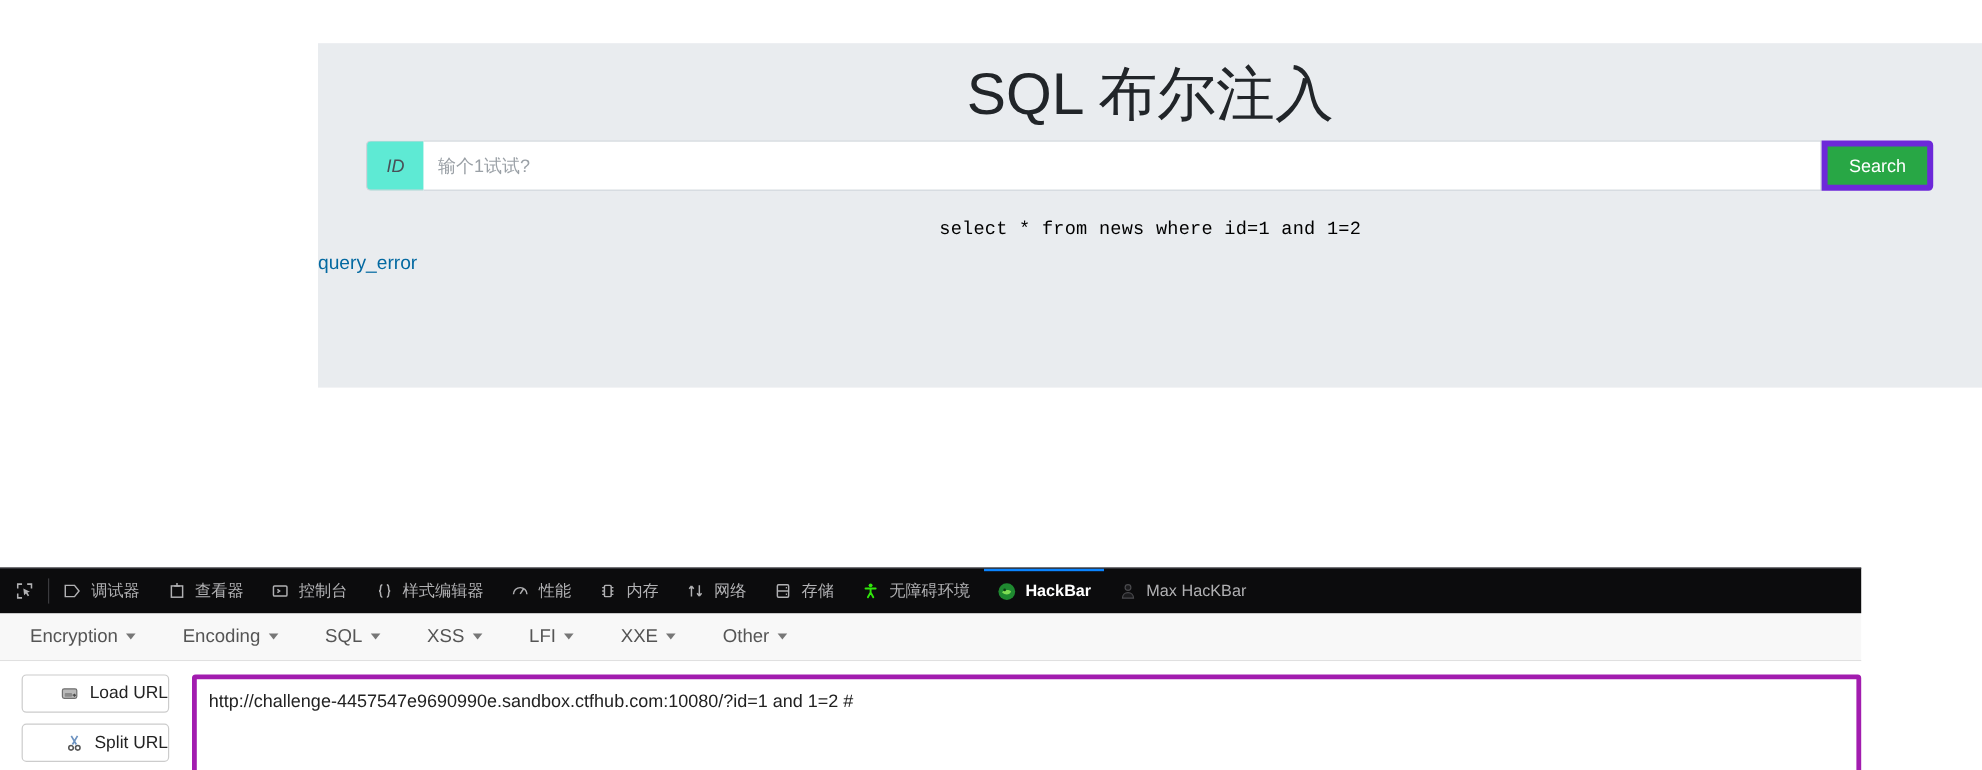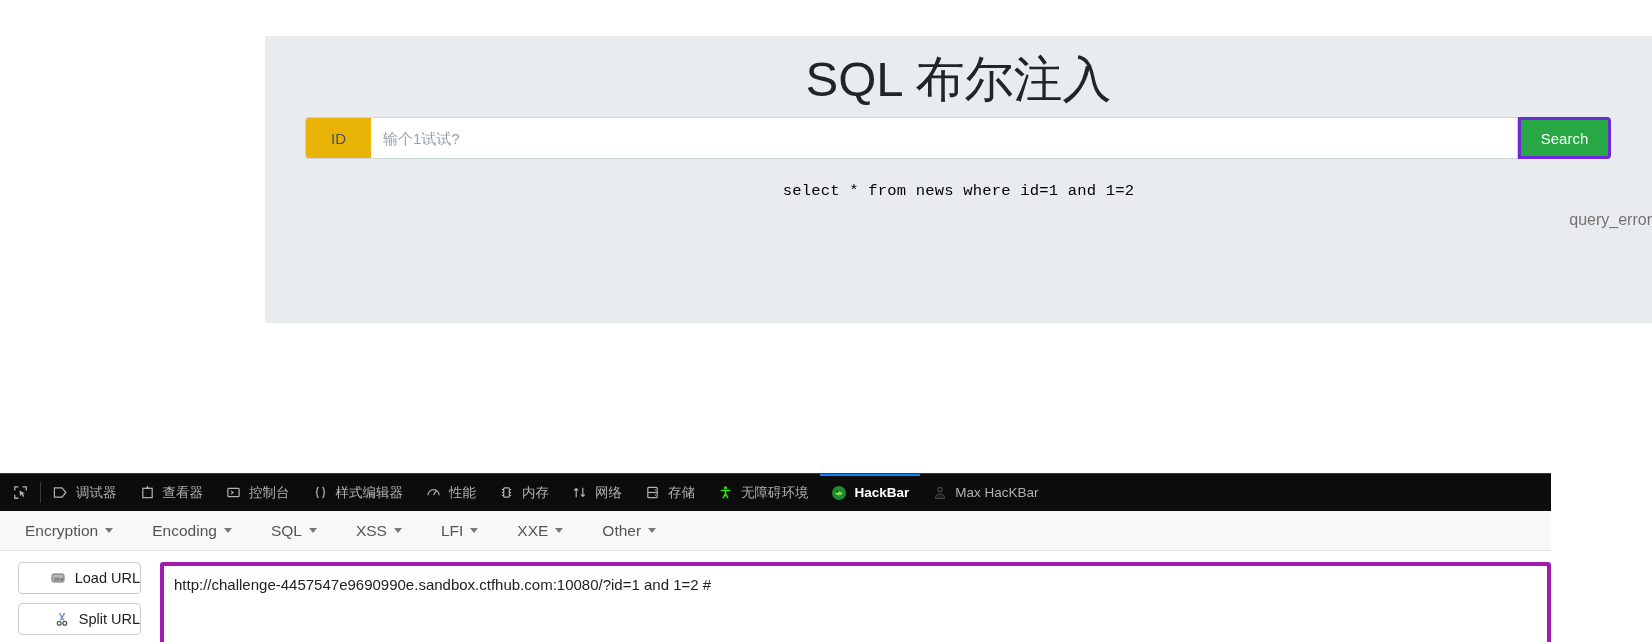--- a/index.html
+++ b/index.html
@@ -31,65 +31,66 @@
     letter-spacing: 0px;
   }
 
   .input-group {
     position: absolute; left: 40px; top: 81px;
     width: 1306px; height: 42px;
     display: flex;
     align-items: stretch;
   }
   .input-addon {
-    width: 66px;
-    background: #eab308;
+    width: 48px;
+    background: #5eead4;
     border: 1px solid #ced4da;
     border-right: none;
     border-radius: 4px 0 0 4px;
     display: flex; align-items: center; justify-content: center;
     font-size: 15px;
     color: #495057;
+    font-style: italic;
   }
   .id-input {
     flex: 1;
     border: 1px solid #ced4da;
     border-left: none;
     background: #fff;
     font-size: 15px;
     padding: 0 12px;
     color: #495057;
     outline: none;
     font-family: "Liberation Sans", sans-serif;
   }
   .id-input::placeholder { color: #9aa0a6; opacity: 1; }
   .search-btn {
     width: 93px;
     background: #28a745;
-    border: 3px solid #6d28d9;
+    border: 5px solid #6d28d9;
     border-radius: 0 4px 4px 0;
     color: #fff;
     font-size: 15px;
     cursor: pointer;
     font-family: "Liberation Sans", sans-serif;
   }
 
   .sql-line {
     position: absolute; left: 0; top: 146px; width: 100%;
     text-align: center;
     font-family: "Liberation Mono", "DejaVu Sans Mono", monospace;
     font-size: 15.5px;
     color: #000000;
     letter-spacing: 0.2px;
   }
   .result-line {
     position: absolute; left: 0; top: 175px; width: 100%;
-    text-align: right;
+    text-align: left;
     font-size: 16px;
-    color: #737373;
+    color: #0369a1;
   }
 
   
   .devtools { position: absolute; left: 0; top: 437px; width: 1551px; height: 205px; background: #fff; }
 
   .dt-toolbar {
     position: relative;
     height: 38px;
     background: #0c0c0d;
     border-top: 1px solid #38383d;

